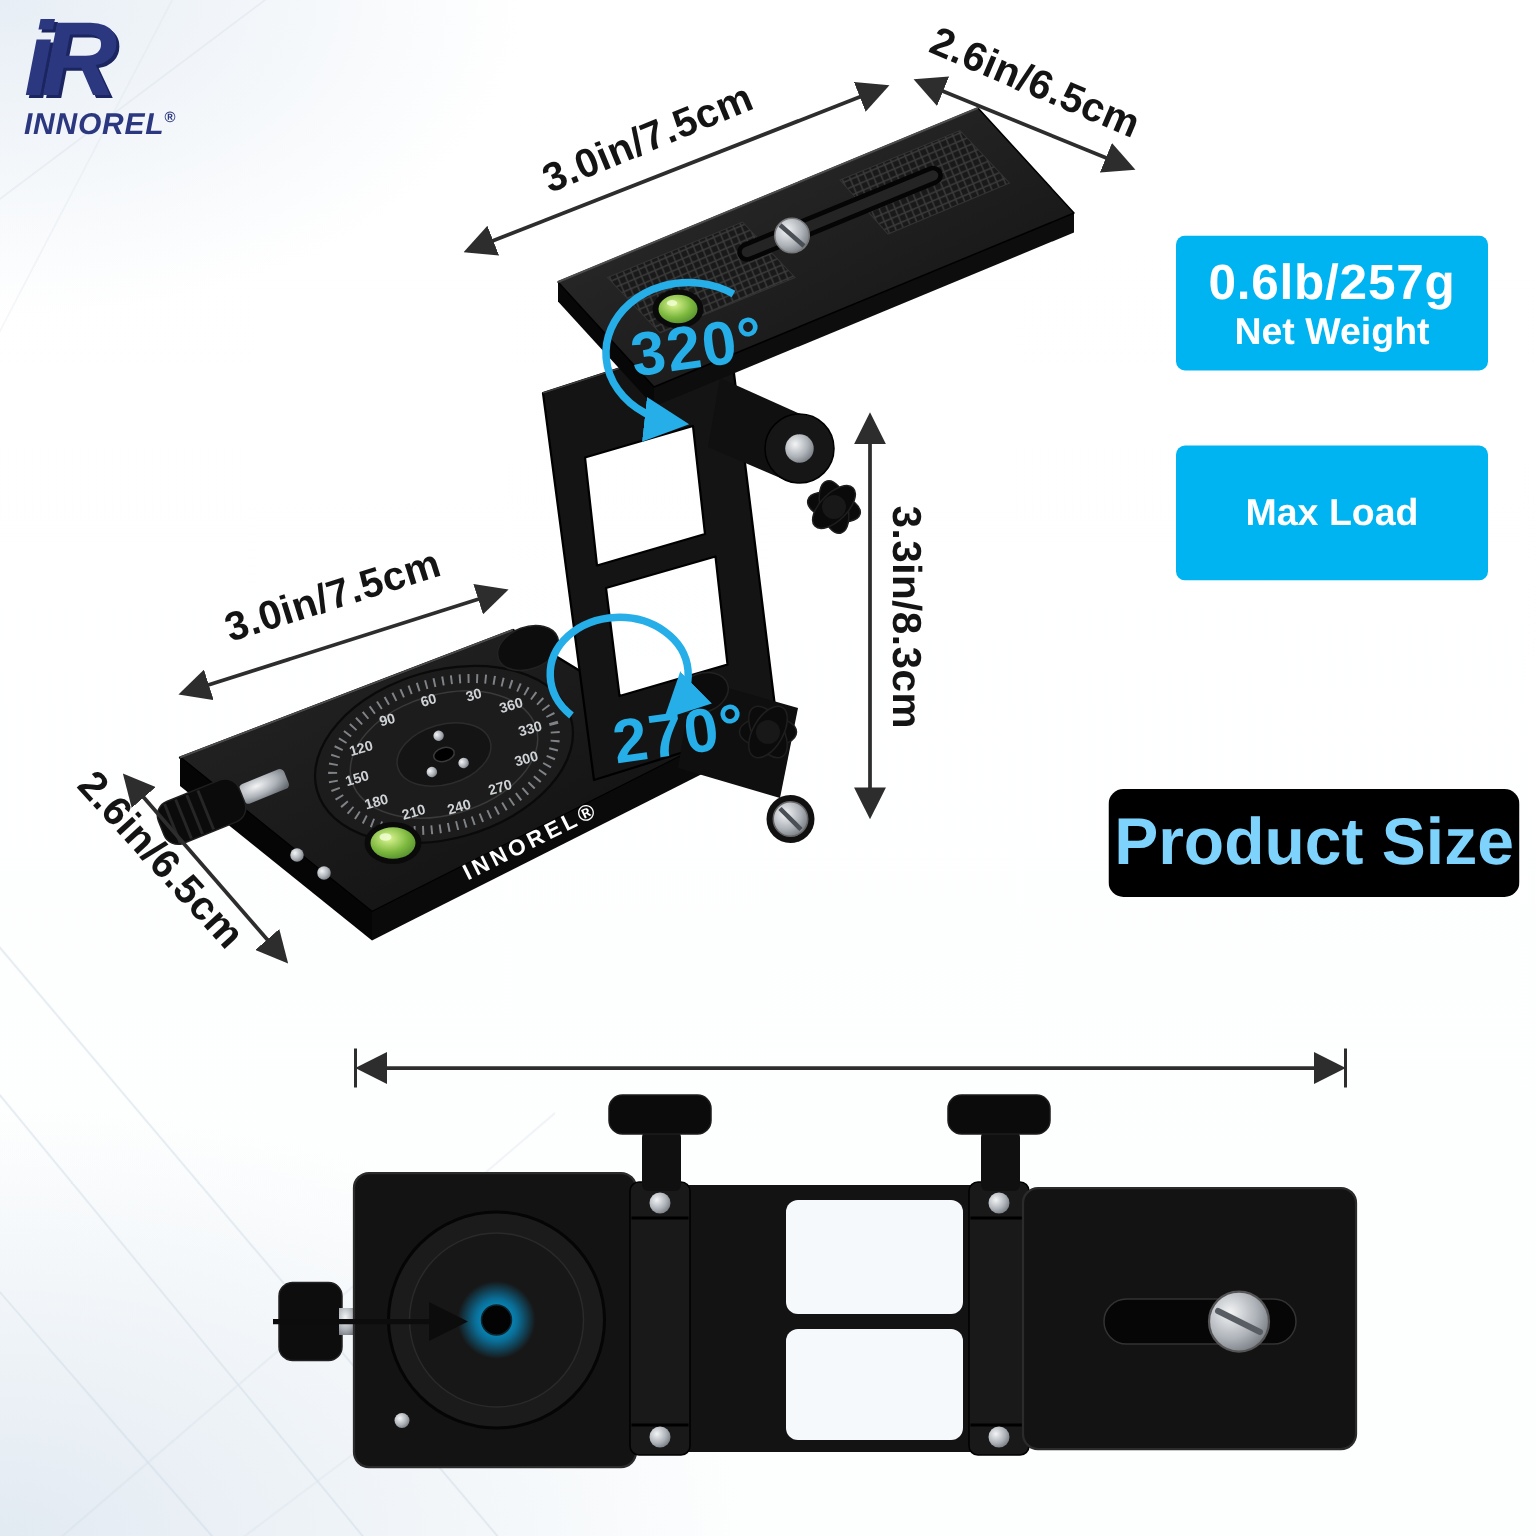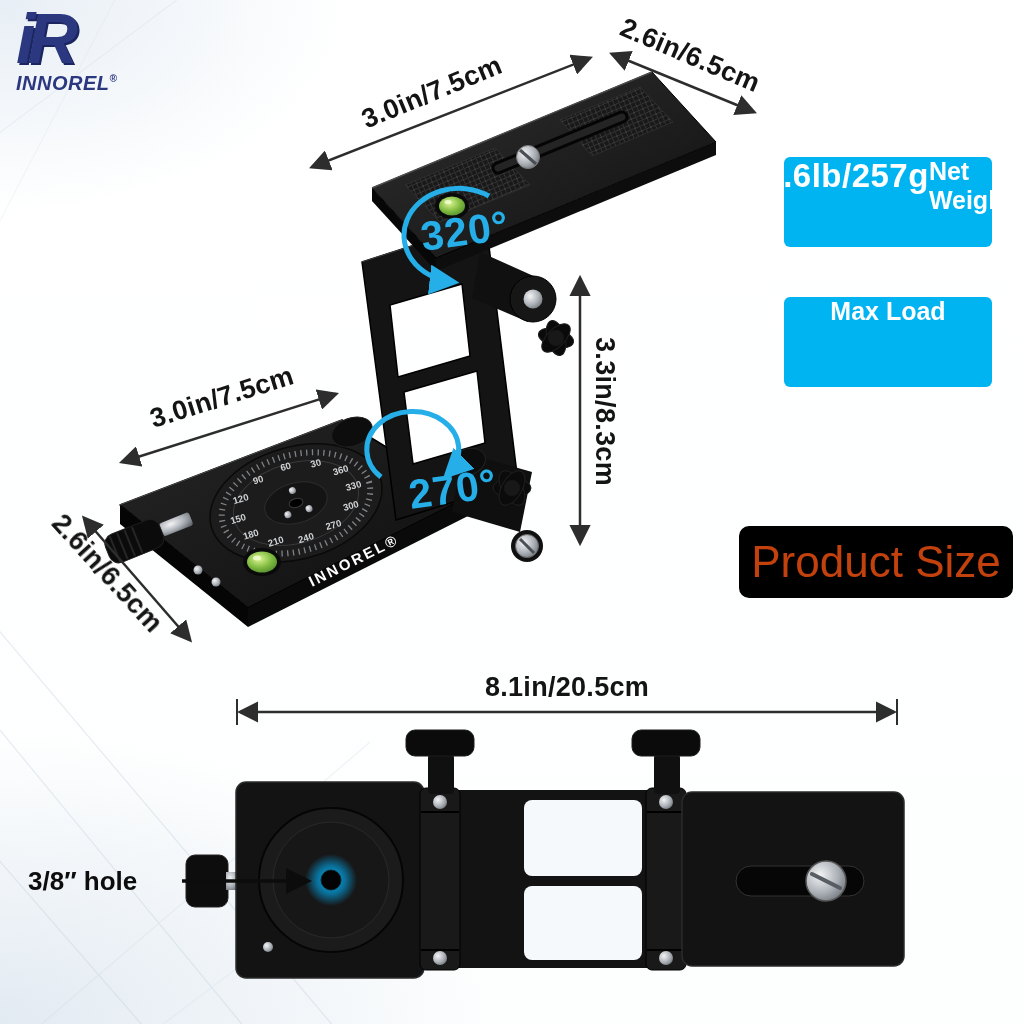--- a/index.html
+++ b/index.html
@@ -8,25 +8,25 @@
     font-family:"Liberation Sans",sans-serif;
     background:
       radial-gradient(900px 520px at 0% 100%, #e2eaf2 0%, rgba(255,255,255,0) 55%),
       radial-gradient(700px 420px at 0% 0%, #e7eef5 0%, rgba(255,255,255,0) 50%),
       linear-gradient(#ffffff,#fdfefe);
   }
   svg.art{position:absolute;left:0;top:0;}
   .dim-label{position:absolute;font-weight:700;font-size:27px;color:#141414;text-align:center;letter-spacing:.3px;}
   .deg-label{position:absolute;font-weight:800;font-size:41px;color:#25aee7;text-align:center;letter-spacing:1px;}
   .badge{position:absolute;left:784px;width:208px;height:90px;border-radius:6px;background:#00b4f2;color:#fff;
-         display:flex;justify-content:center;line-height:1.15;}
+         display:flex;flex-direction:column;align-items:center;justify-content:center;line-height:1.15;}
   .badge .val{font-weight:700;font-size:33px;letter-spacing:.5px;}
   .badge .lab{font-weight:700;font-size:25px;}
   .product-size-badge{position:absolute;left:739px;top:526px;width:274px;height:72px;border-radius:10px;background:#000;
-         color:#c2410c;display:flex;align-items:center;justify-content:center;font-size:44px;font-weight:400;}
+         color:#7dd3fc;display:flex;align-items:center;justify-content:center;font-size:44px;font-weight:700;}
   .hole-label{position:absolute;left:28px;top:866px;width:150px;font-weight:700;font-size:26px;color:#0d0d0d;}
   .logo{position:absolute;left:16px;top:4px;color:#2b3880;}
   .logo .mark{font-style:italic;font-weight:900;font-size:70px;letter-spacing:-8px;line-height:1;
               text-shadow:2px 2px 0 #1b2560;}
   .logo .name{font-style:italic;font-weight:800;font-size:20px;letter-spacing:.5px;margin-top:-2px;}
   .logo .name sup{font-size:10px;}
   .dial-num{font-weight:600;font-size:9.5px;fill:#cfd3d6;text-anchor:middle;dominant-baseline:middle;}
   .brand-text{font-weight:700;font-size:15px;fill:#ffffff;letter-spacing:2.5px;}
 </style>
 </head>
@@ -255,27 +255,25 @@
     <div class="name"><span>INNOREL</span><sup>®</sup></div>
   </div>
 
   <div class="dim-label" style="left:322px;top:77px;width:220px;transform:rotate(-22.5deg);">3.0in/7.5cm</div>
   <div class="dim-label" style="left:585px;top:40px;width:210px;transform:rotate(23deg);">2.6in/6.5cm</div>
   <div class="deg-label" style="left:400px;top:208px;width:130px;transform:rotate(-8deg);">320°</div>
   <div class="dim-label" style="left:494px;top:396px;width:220px;transform:rotate(90deg);">3.3in/8.3cm</div>
   <div class="dim-label" style="left:112px;top:382px;width:220px;transform:rotate(-17.5deg);">3.0in/7.5cm</div>
   <div class="deg-label" style="left:388px;top:466px;width:130px;transform:rotate(-8deg);">270°</div>
   <div class="dim-label" style="left:0px;top:558px;width:214px;transform:rotate(47.5deg);">2.6in/6.5cm</div>
-  <div class="dim-label" style="left:457px;top:672px;width:220px;">8.1in/20.5cm</div>
 
   <div class="badge" style="top:157px;">
     <div class="val">0.6lb/257g</div>
     <div class="lab">Net Weight</div>
   </div>
   <div class="badge" style="top:297px;">
     <div class="lab">Max Load</div>
   </div>
 
   <div class="product-size-badge">Product Size</div>
 
-  <div class="hole-label">3/8″ hole</div>
 
 </div>
 
 </body></html>

